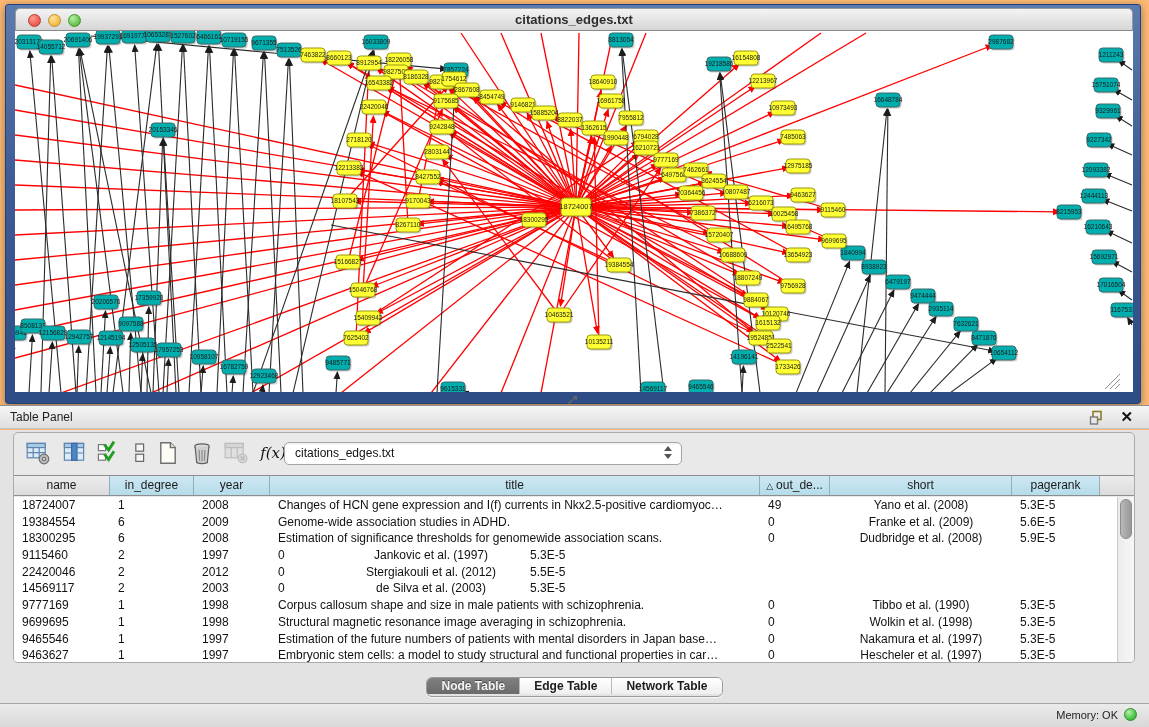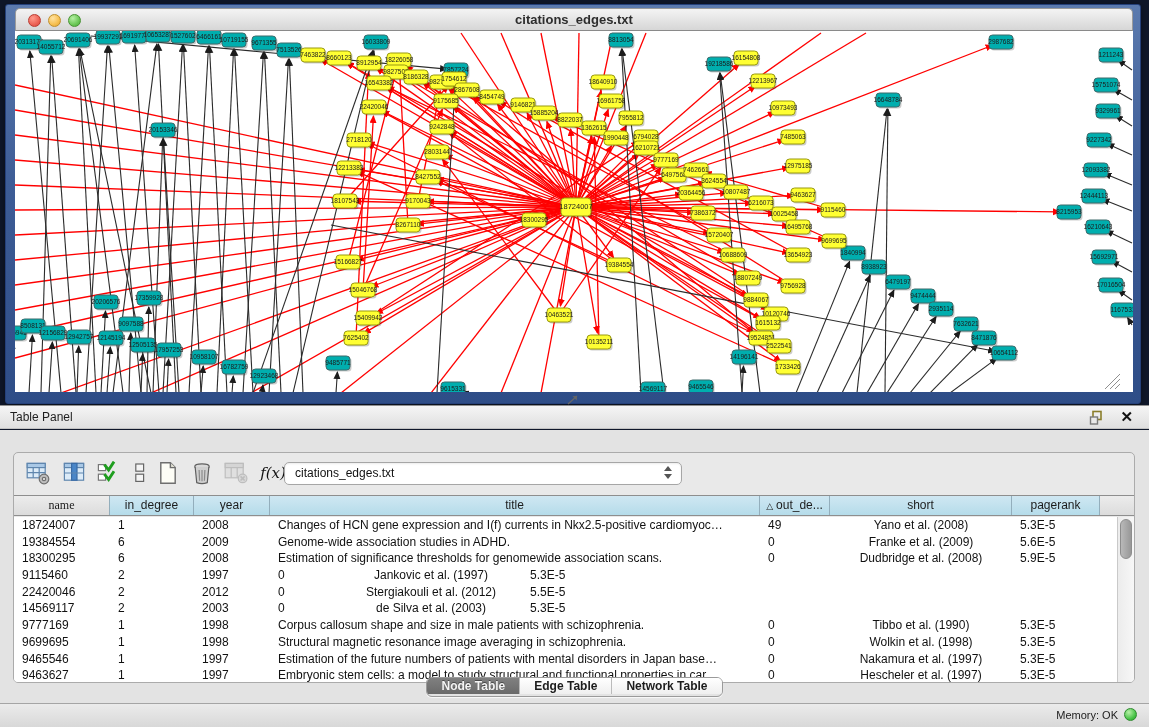--- a/index.html
+++ b/index.html
@@ -1,18 +1,18 @@
 <!DOCTYPE html>
 <html><head>
 <meta charset="utf-8">
 <style>
   * { margin:0; padding:0; box-sizing:border-box; }
   html,body { width:1149px; height:727px; }
   body { font-family:"Liberation Sans", sans-serif; background:#E7E7E7; }
-  .screen { position:relative; width:1149px; height:727px; overflow:hidden; background:#0f172a; }
+  .screen { position:relative; width:1149px; height:727px; overflow:hidden; background:#fdba74; }
 
   
   .net-window { position:absolute; left:5px; top:4px; width:1136px; height:400px;
     background:linear-gradient(180deg,#5B7AAE 0%,#3D5C96 45%,#2E4D87 100%);
     border:1px solid #24407a; border-radius:3px; box-shadow:0 2px 9px rgba(0,0,0,.4); }
   .titlebar { position:absolute; left:9px; top:3px; width:1118px; height:23px;
     background:linear-gradient(#F4F4F4,#D6D6D6); border:1px solid #9b9b9b; border-bottom:1px solid #8a8a8a;
     border-radius:5px 5px 0 0; }
   .traffic { position:absolute; top:5px; width:13px; height:13px; border-radius:50%; }
   .t-close { left:12px; background:radial-gradient(circle at 35% 30%, #ff9a8c, #ec6255 60%, #d8433a); border:1px solid #ba3b31;}
@@ -26,38 +26,38 @@
   .panel-resize { position:absolute; left:566px; top:394px; width:14px; height:12px; cursor:ns-resize; }
 
   
   .tp-header { position:absolute; left:0; top:405px; width:1149px; height:24px;
     background:linear-gradient(#F5F5F5,#DFDFDF); border-top:1px solid #8f8f8f; border-bottom:1px solid #c2c2c2; }
   .tp-title { position:absolute; left:10px; top:4px; font-size:12px; color:#1f1f1f; }
   .tp-float { position:absolute; right:44px; top:4px; width:16px; height:16px; cursor:pointer; }
   .tp-close { position:absolute; right:16px; top:2px; font-size:15px; font-weight:bold; color:#111; cursor:pointer; }
 
   .tp-body { position:absolute; left:0; top:430px; width:1149px; height:273px; background:#E3E3E3; }
-  .tp-box { position:absolute; left:13px; top:22px; width:1122px; height:231px;
+  .tp-box { position:absolute; left:13px; top:2px; width:1122px; height:231px;
     border:1px solid #ABABAB; border-radius:5px; background:#E9E9E9; overflow:hidden; }
 
   .toolbar { position:absolute; left:0; top:0; width:100%; height:42px; }
   .tb-btn { position:absolute; top:8px; width:24px; height:24px; border:none; background:transparent; cursor:pointer; padding:0; }
   .tb-fx { font-family:"DejaVu Serif", serif; font-style:italic; font-size:15px; color:#111; }
   .combo { position:absolute; left:270px; top:9px; width:398px; height:23px; background:#fff;
     border:1px solid #A6A6A6; border-radius:5px; font-size:12px; color:#111; line-height:21px;
     padding-left:10px; box-shadow:inset 0 1px 2px rgba(0,0,0,.08); cursor:pointer; }
   .combo .steppers { position:absolute; right:9px; top:3px; }
   .combo .steppers div { width:0; height:0; border-left:4px solid transparent; border-right:4px solid transparent; }
   .combo .up { border-bottom:5px solid #555; margin-bottom:3px; }
   .combo .down { border-top:5px solid #555; }
 
   .thead { position:absolute; left:0; top:42px; width:100%; height:21px; display:flex; border-top:1px solid #8e8e8e; border-bottom:1px solid #8e8e8e; }
   .th { height:100%; background:linear-gradient(#CFE7F2,#B5DCEA); border-right:1px solid #93AEBC;
     font-size:12px; color:#1c1c1c; text-align:center; line-height:19px; overflow:hidden; white-space:nowrap; cursor:pointer; }
-  .th-gray { background:linear-gradient(#ECECEC,#DCDCDC);font-family:Liberation Serif, serif; }
+  .th-gray { background:linear-gradient(#ECECEC,#DCDCDC); }
   .sort-glyph { font-size:9px; margin-right:3px; color:#222; }
   .c0{width:96px}.c1{width:84px}.c2{width:76px}.c3{width:490px}.c4{width:70px}.c5{width:182px}.c6{width:88px}
   .th-fill { flex:1; background:linear-gradient(#ECECEC,#DCDCDC); }
 
   .tbody { position:absolute; left:0; top:64px; width:1105px; height:167px; background:#fff; overflow:hidden; }
   .trow { display:flex; height:16.7px; font-size:12px; color:#111; cursor:default; }
   .trow div { overflow:hidden; white-space:nowrap; line-height:16.5px; }
   .cell-l { padding-left:8px; }
   .cell-c { text-align:center; }
   .vscroll { position:absolute; right:0; top:64px; width:17px; height:167px; background:linear-gradient(90deg,#ECECEC,#F7F7F7); border-left:1px solid #C9C9C9; }

